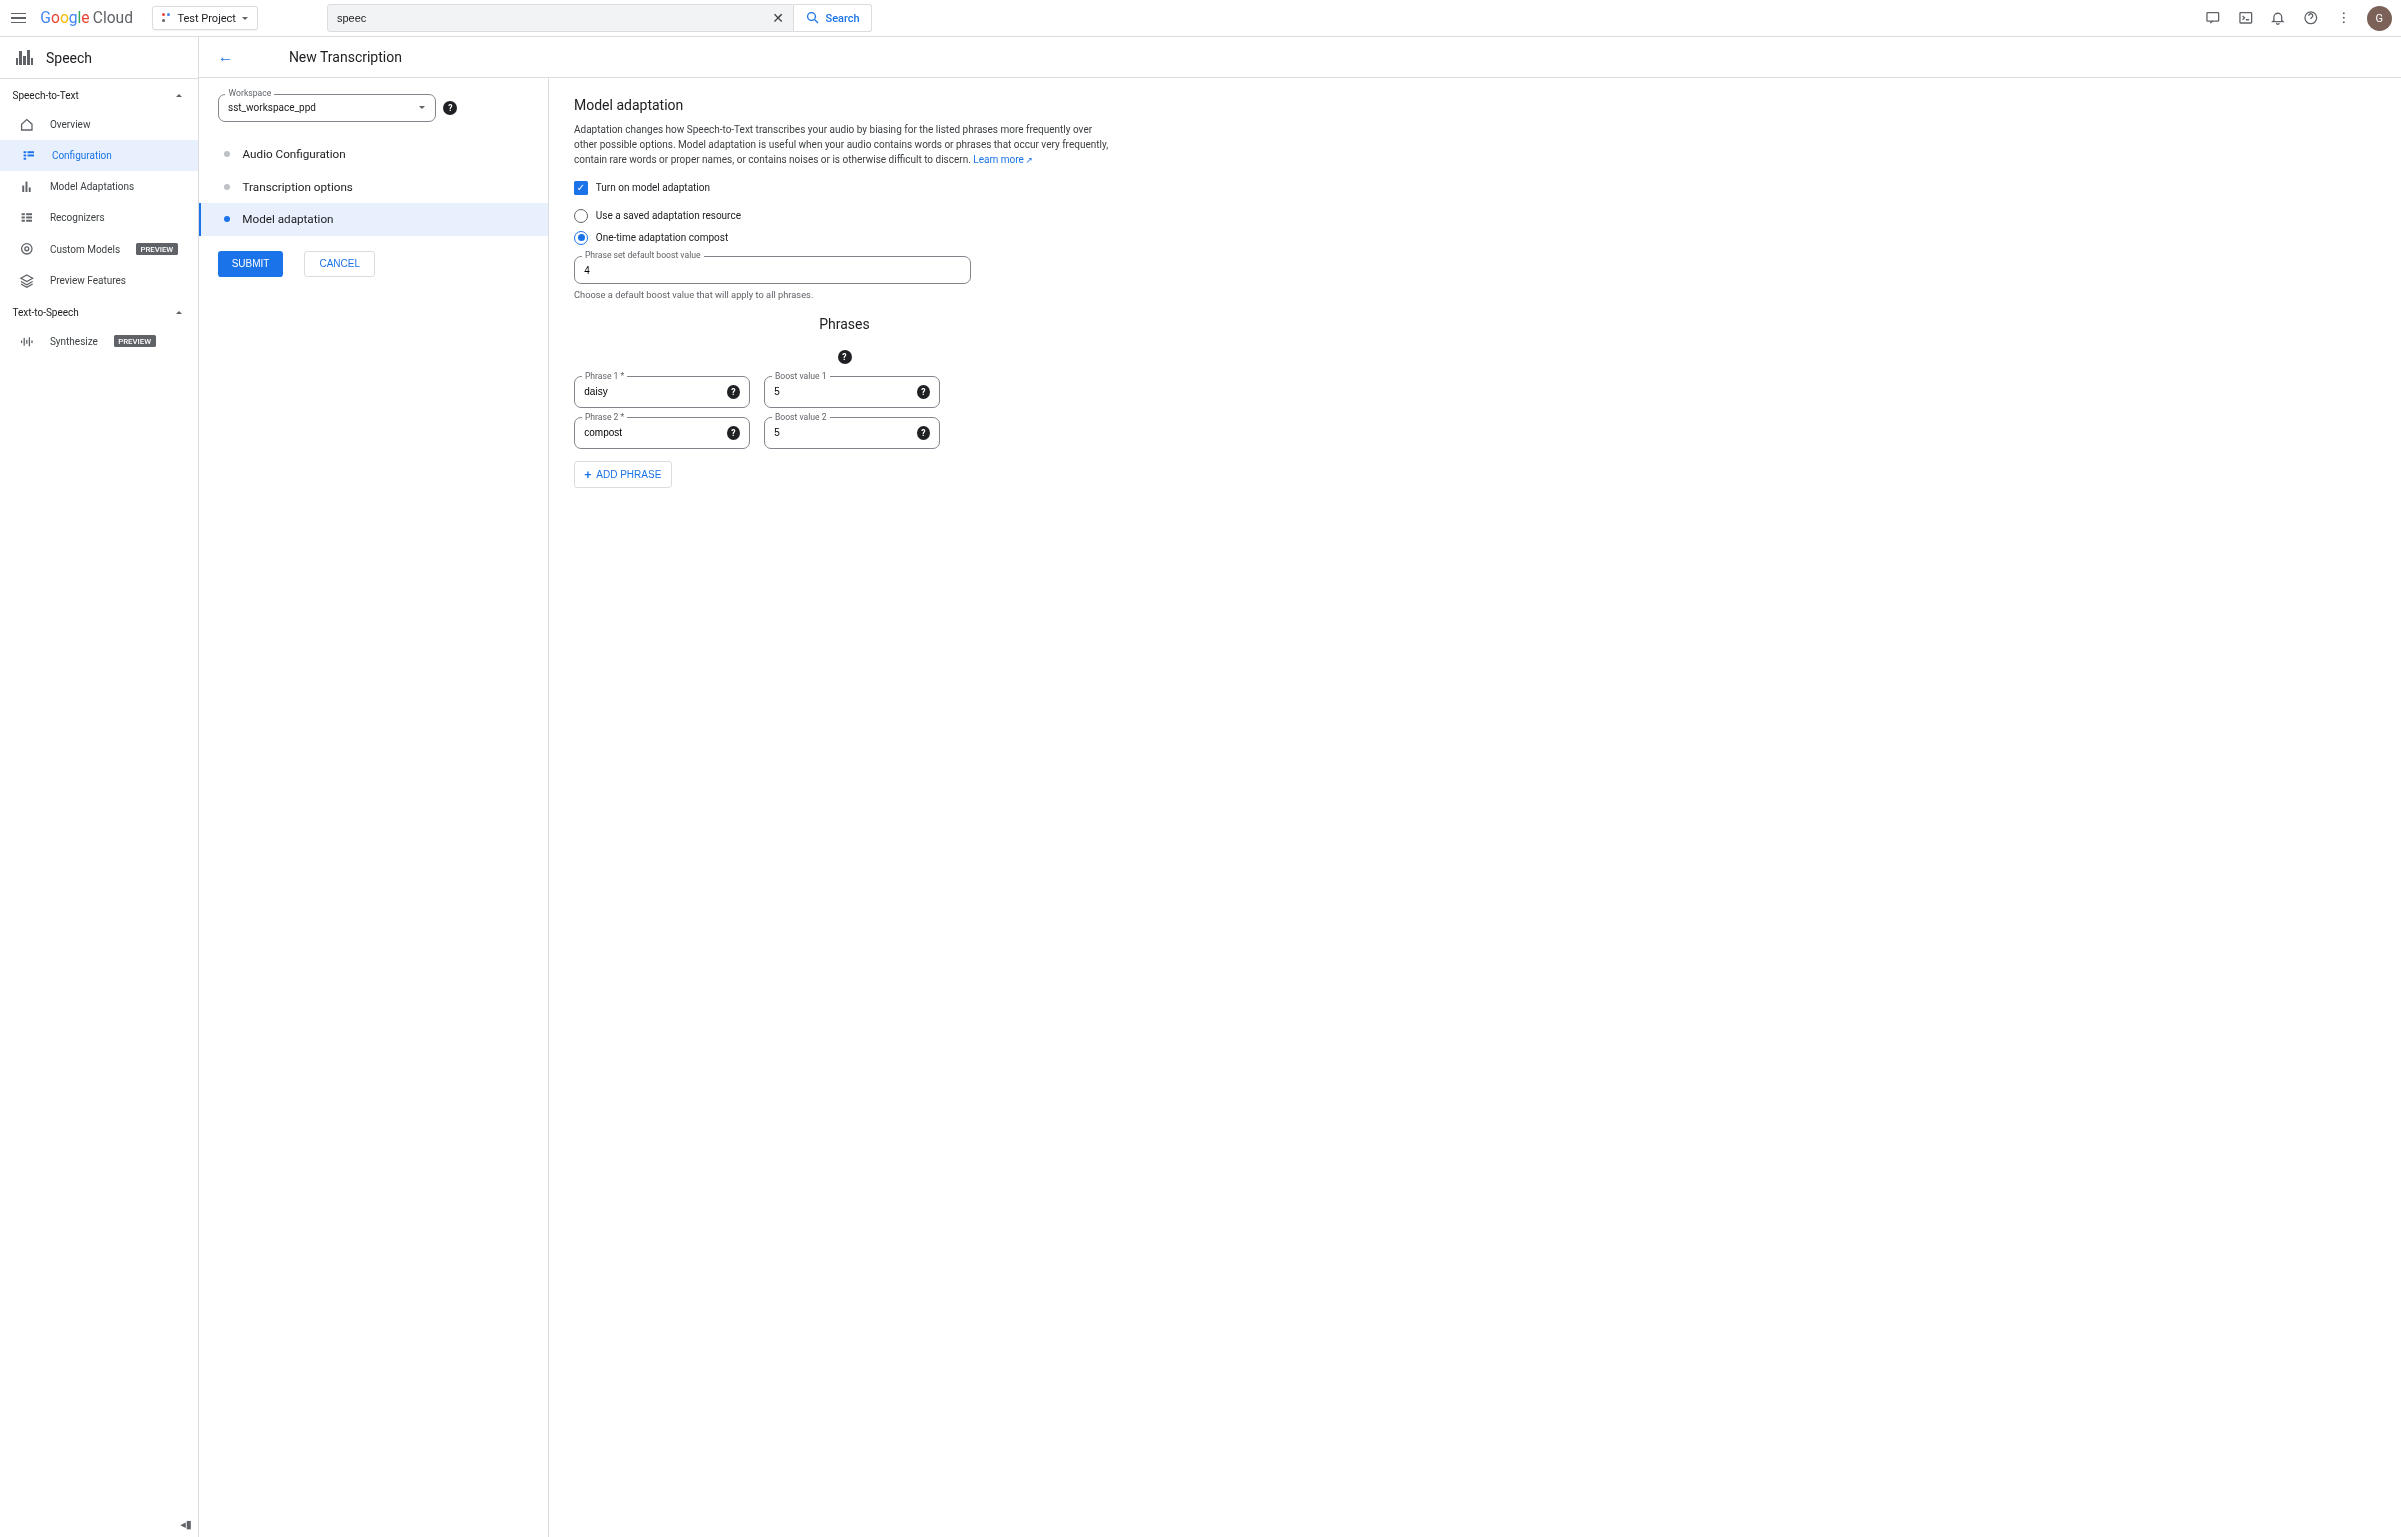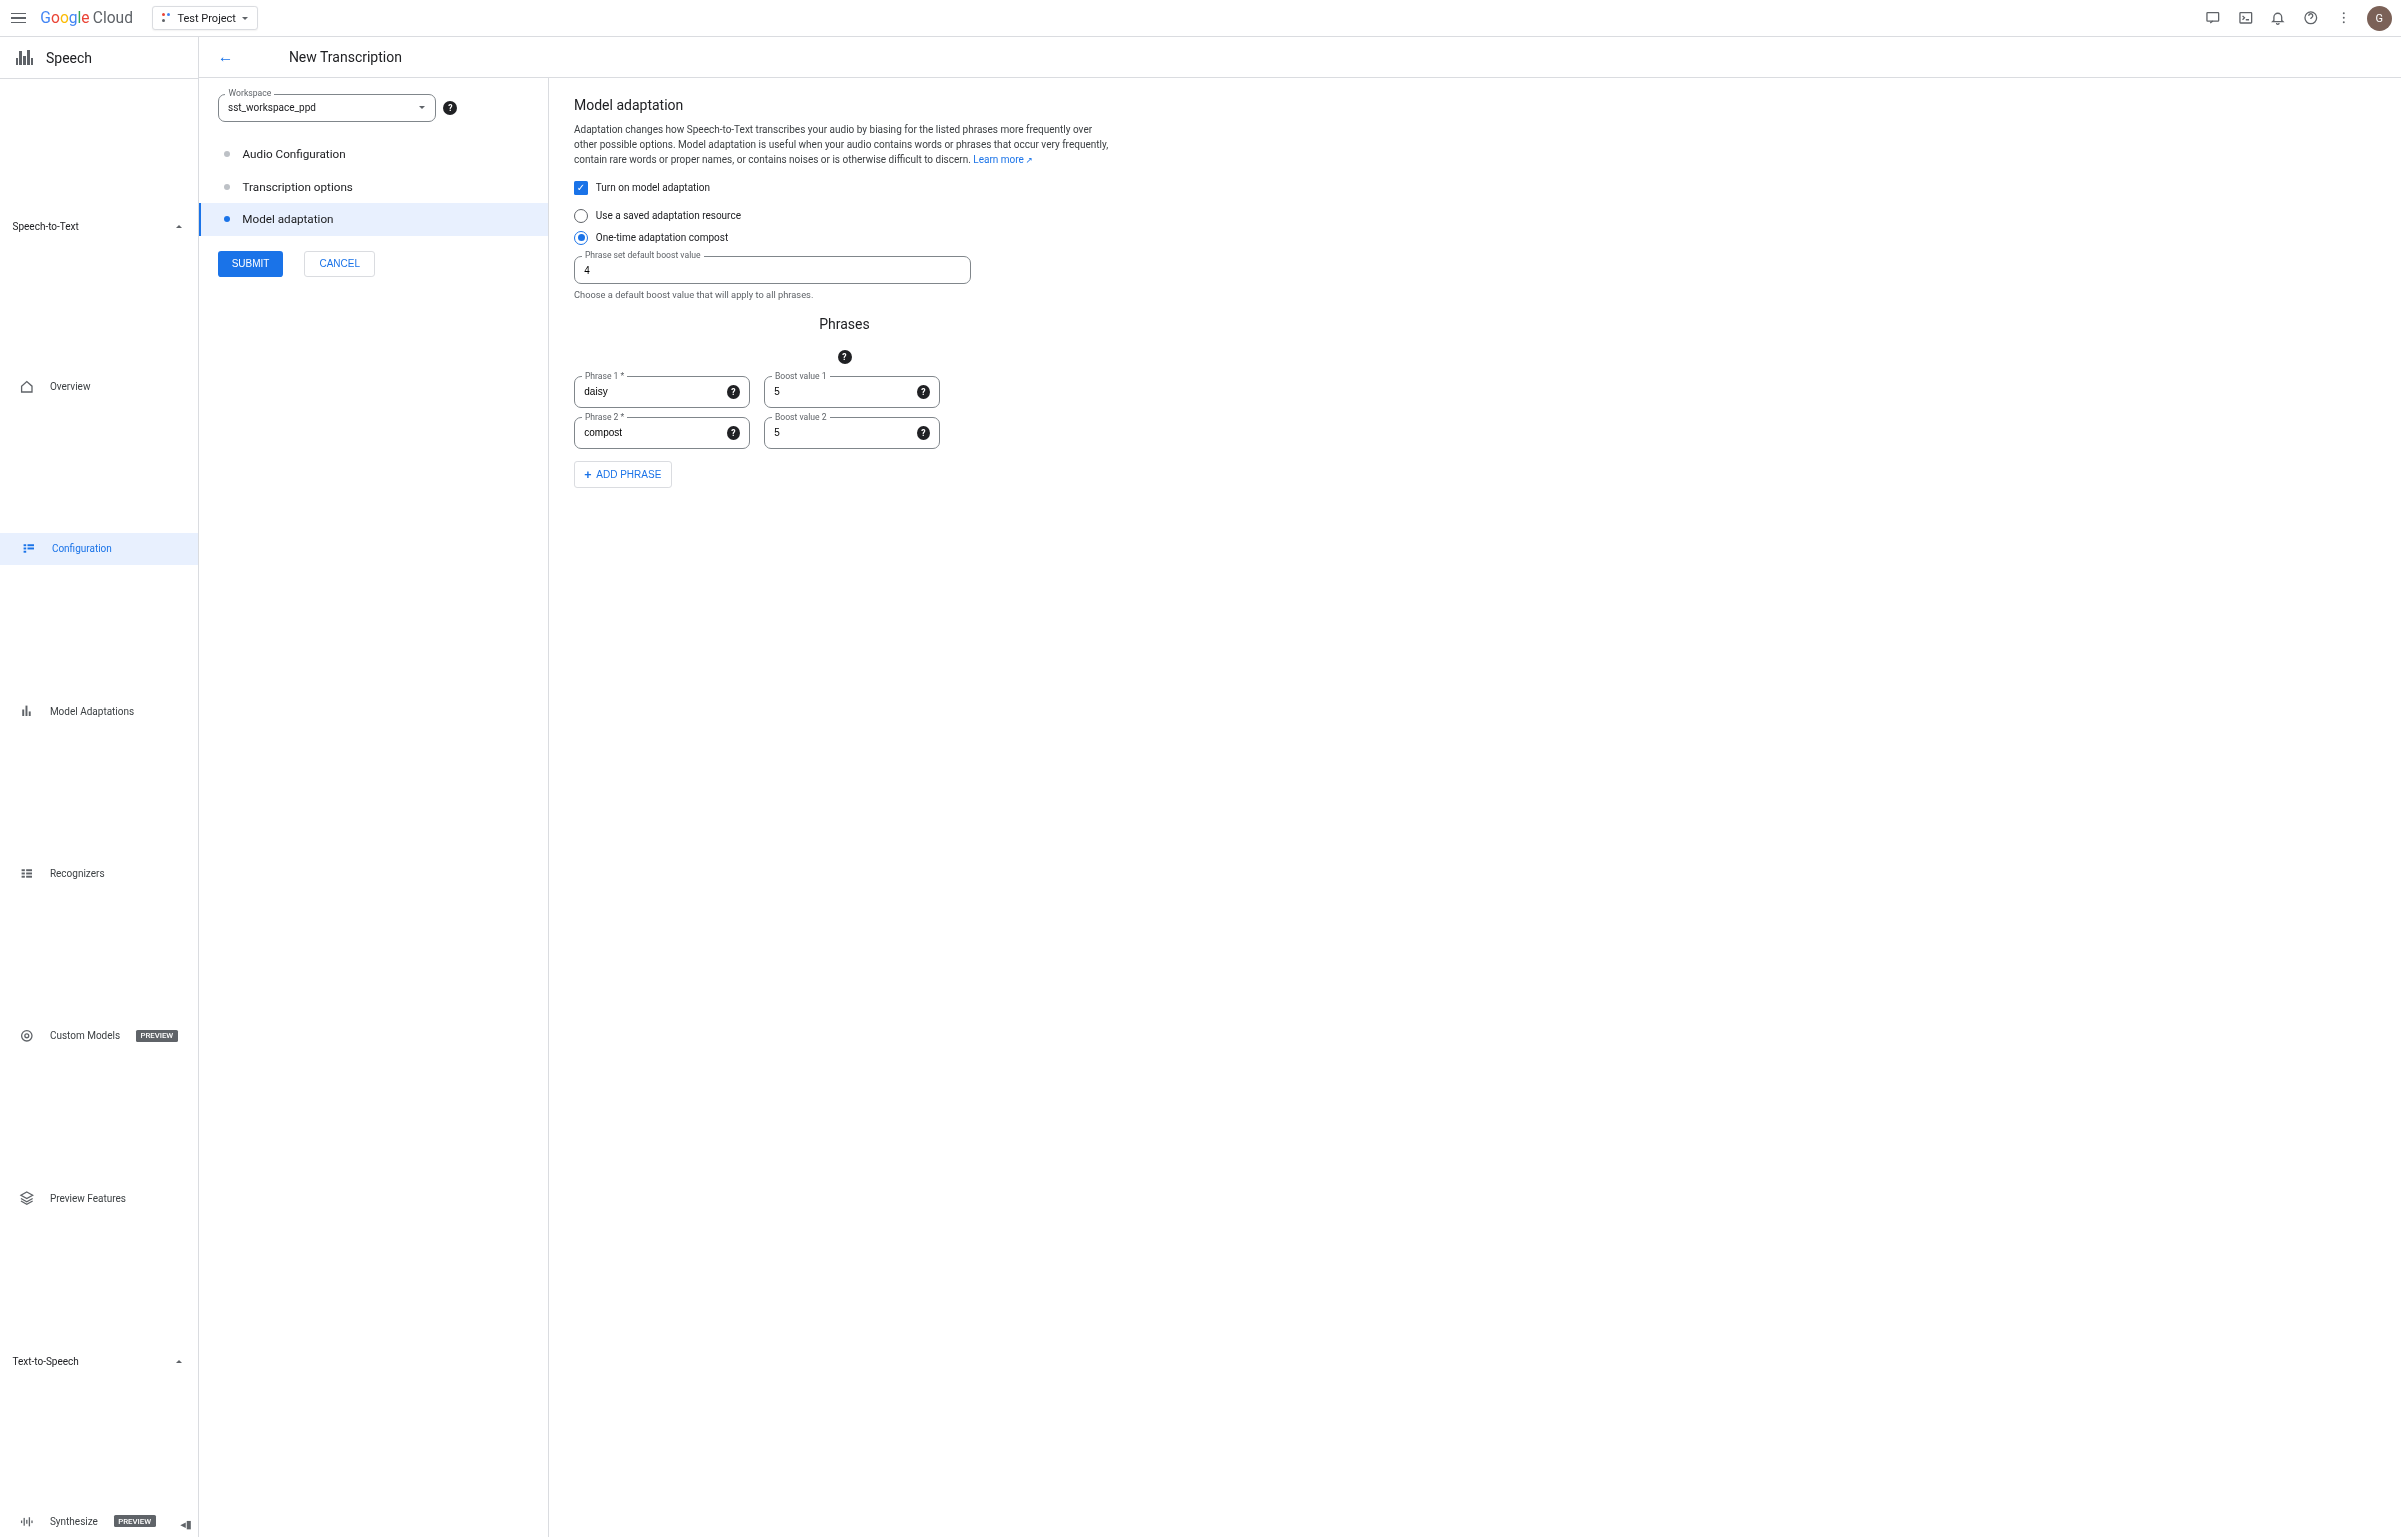--- a/index.html
+++ b/index.html
@@ -22,21 +22,21 @@
     .search-wrap { flex: 1; max-width: 545px; display: flex; margin-left: 62px; }
     .search-input-wrap { flex: 1; display: flex; align-items: center; border: 0.8px solid #dadce0; background: #f1f3f4; border-radius: 3.1px 0 0 3.1px; padding: 0 9.3px; height: 28px; }
     .search-input-wrap input { flex: 1; border: none; background: transparent; outline: none; font-size: 11px; color: #202124; }
     .search-btn { display: flex; align-items: center; gap: 4.7px; border: 0.8px solid #dadce0; border-left: none; border-radius: 0 3.1px 3.1px 0; padding: 0 11px; height: 28px; background: #fff; color: #1a73e8; cursor: pointer; font-weight: 500; }
     .header-icons { display: flex; align-items: center; gap: 14px; margin-left: auto; }
     .icon-btn { width: 18.7px; height: 18.7px; color: #5f6368; cursor: pointer; display: flex; align-items: center; justify-content: center; }
     .avatar { width: 25px; height: 25px; border-radius: 50%; background: #7b6157; color: #fff; display: flex; align-items: center; justify-content: center; font-size: 11px; }
 
     
     .body-wrap { display: flex; height: calc(100vh - 37px); }
-    .sidebar { width: 199px; border-right: 0.8px solid #dadce0; display: flex; flex-direction: column; position: relative; justify-content: space-between; }
+    .sidebar { width: 199px; border-right: 0.8px solid #dadce0; display: flex; flex-direction: column; position: relative; }
     .sidebar-title { display: flex; align-items: center; gap: 12.5px; padding: 12.5px 15.6px; border-bottom: 0.8px solid #dadce0; font-size: 14px; font-weight: 400; }
     .speech-icon { display: flex; align-items: flex-end; gap: 1.6px; height: 15.6px; }
     .speech-icon span { width: 2.3px; background: #5f6368; }
     .speech-icon span:nth-child(1){height:7.8px;} .speech-icon span:nth-child(2){height:14px;}
     .speech-icon span:nth-child(3){height:9.3px;} .speech-icon span:nth-child(4){height:15.6px;}
     .speech-icon span:nth-child(5){height:7.8px;}
     .nav-section-header { display: flex; align-items: center; justify-content: space-between; padding: 11px 15.6px 7.8px 12.5px; font-size: 10px; cursor: pointer; }
     .nav-item { display: flex; align-items: center; gap: 15.6px; padding: 7.8px 12.5px 7.8px 18.7px; font-size: 10px; cursor: pointer; color: #3c4043; }
     .nav-item.active { background: #e8f0fe; color: #1a73e8; border-left: 2.3px solid transparent; }
     .nav-item .nav-icon { width: 15.6px; height: 15.6px; display: flex; align-items: center; justify-content: center; }
@@ -112,20 +112,33 @@
   </div>
   <div class="project-selector">
     <div class="dots">
         <span></span>
         <span></span>
         <span></span>
       </div>
     <span>Test Project</span>
     <div class="caret-down"></div>
   </div>
+  <div class="search-wrap">
+    <div class="search-input-wrap">
+      <input type="text" value="speec" style="">
+      <span class="close-x">✕</span>
+    </div>
+    <div class="search-btn">
+      <svg viewBox="0 0 24 24" fill="none" stroke="#1a73e8" stroke-width="2">
+          <circle cx="10" cy="10" r="6"></circle>
+          <line x1="15" y1="15" x2="20" y2="20"></line>
+        </svg>
+      <span>Search</span>
+    </div>
+  </div>
   <div class="header-icons">
     <div class="icon-btn">
         <svg viewBox="0 0 24 24" fill="none" stroke="#5f6368" stroke-width="2">
           <rect x="3" y="4" width="18" height="13" rx="1"></rect>
           <path d="M8 20l4-3"></path>
         </svg>
       </div>
     <div class="icon-btn">
         <svg viewBox="0 0 24 24" fill="none" stroke="#5f6368" stroke-width="2">
           <rect x="3" y="4" width="18" height="16" rx="1"></rect>

